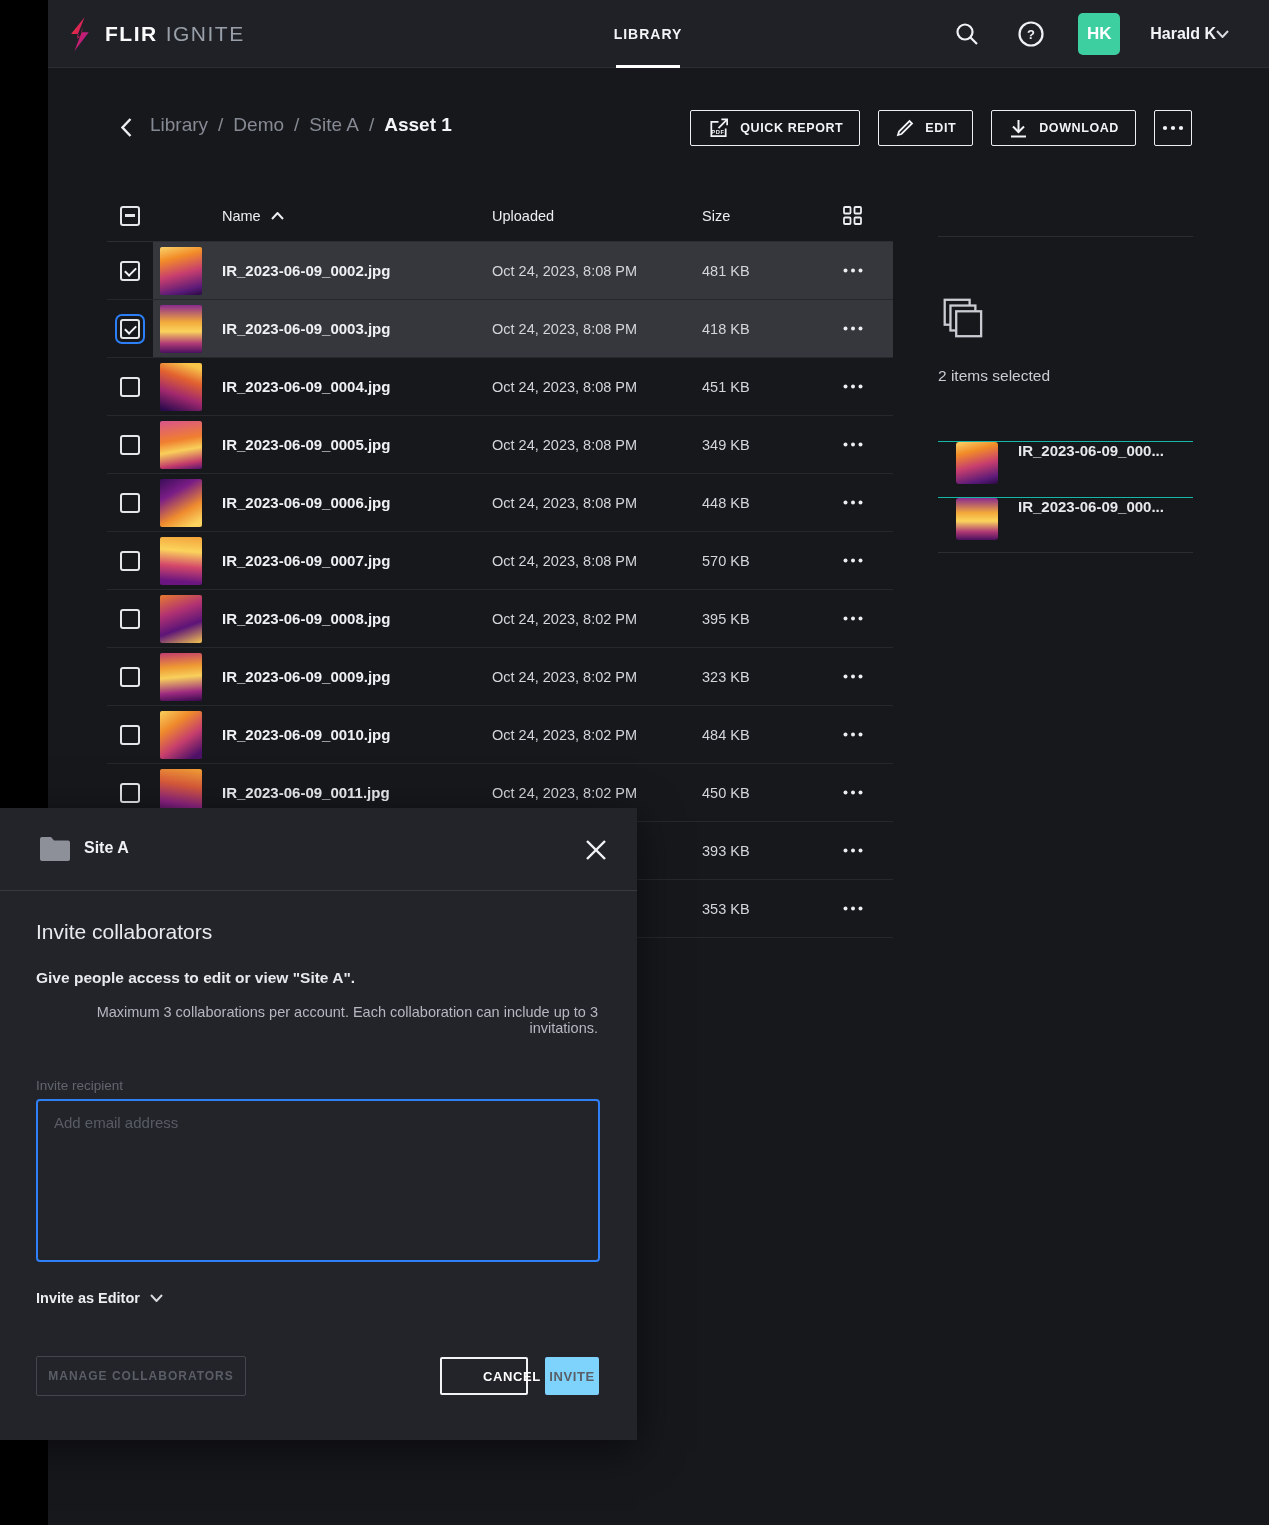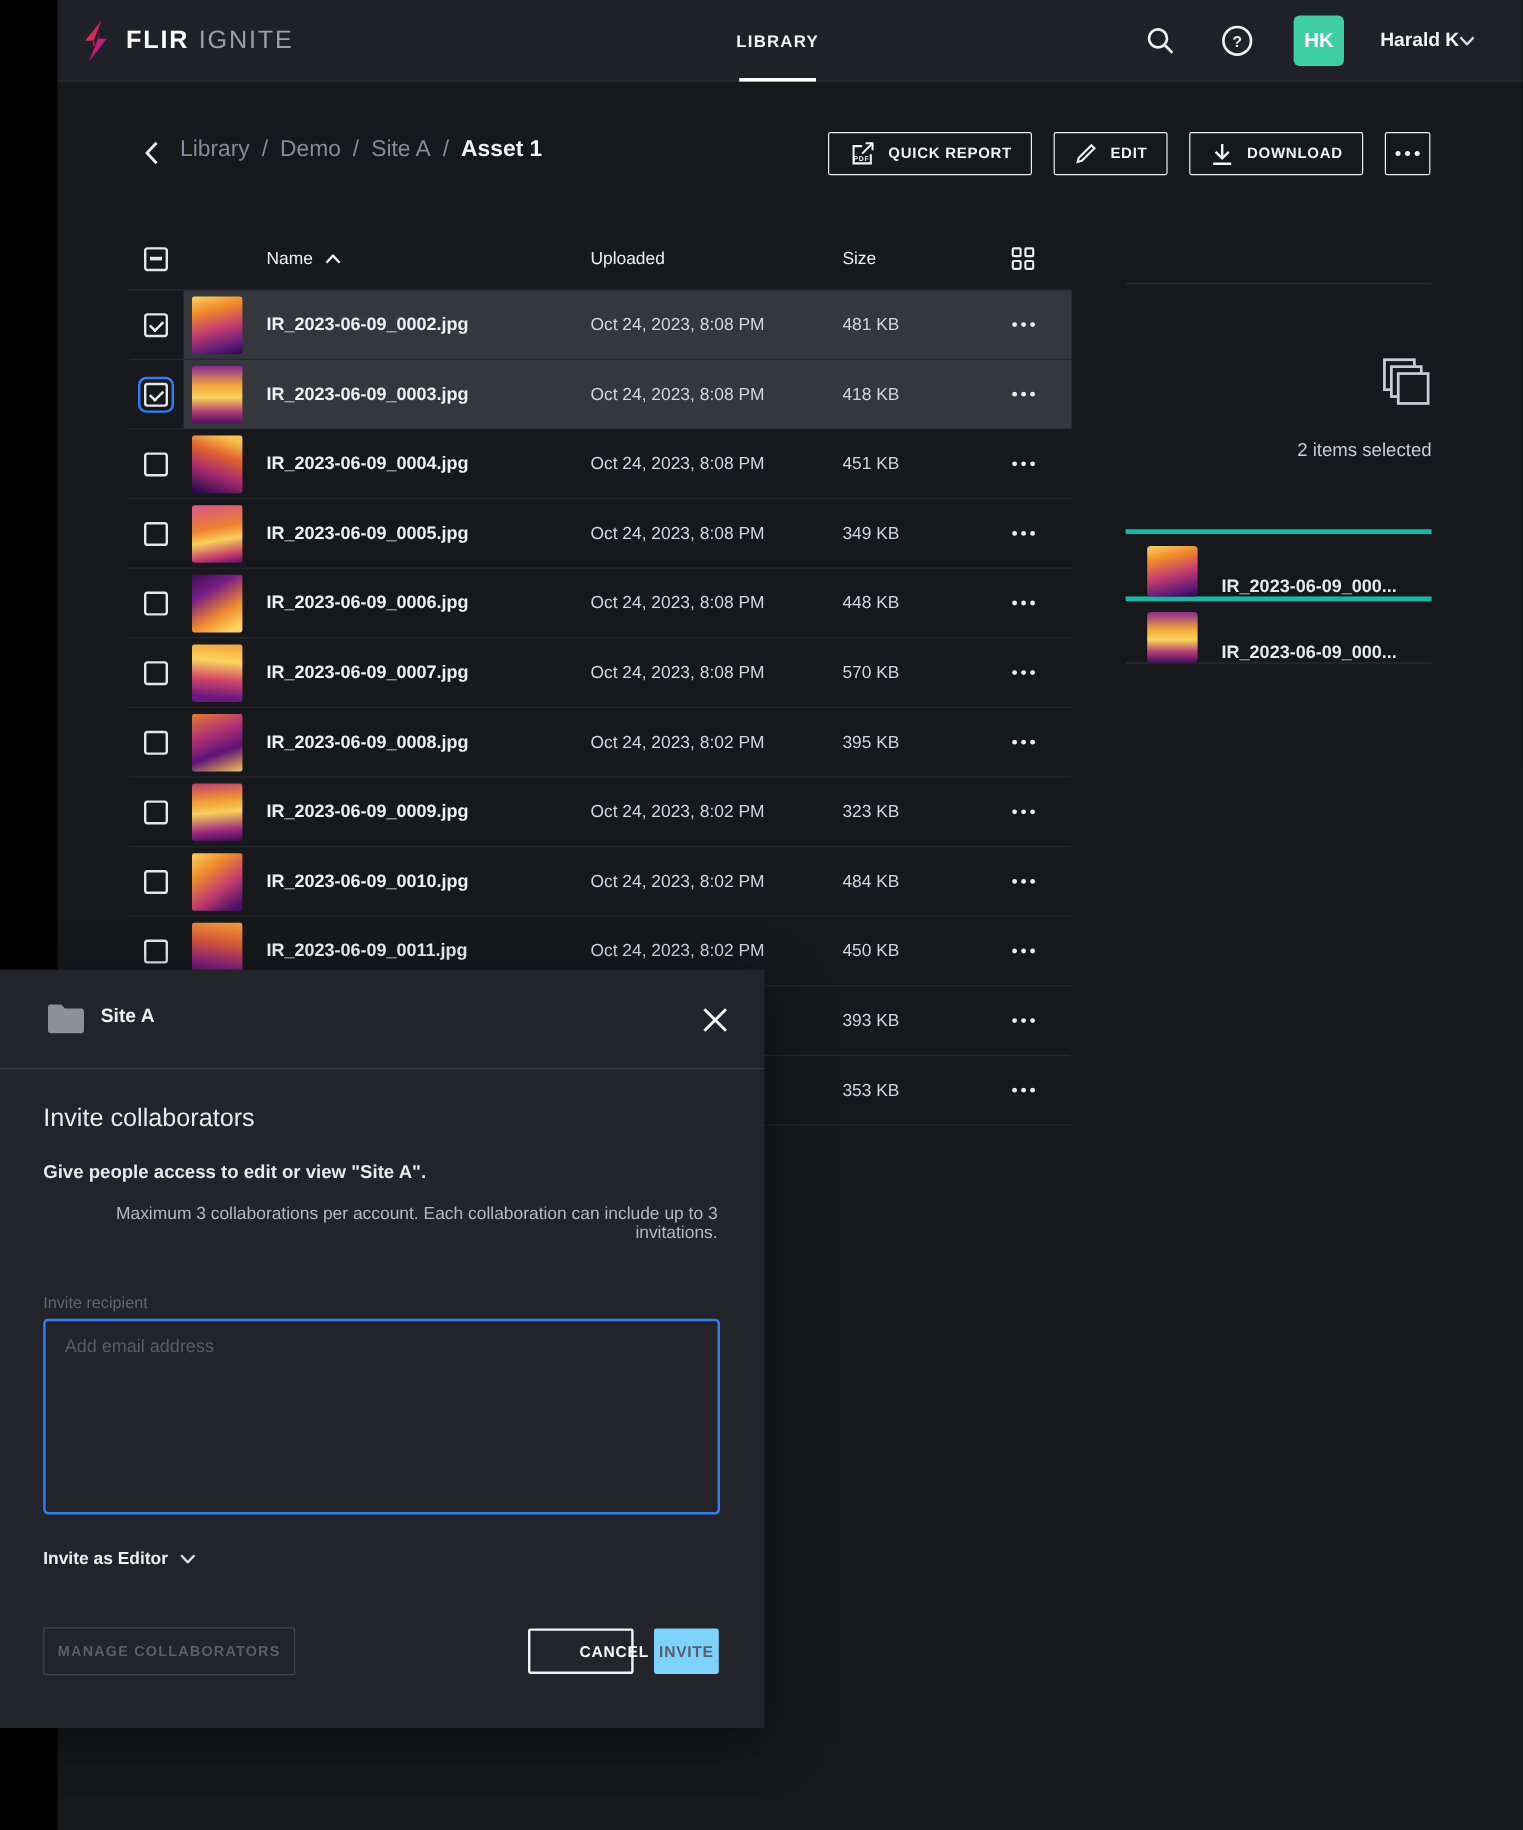--- a/index.html
+++ b/index.html
@@ -60,24 +60,24 @@
   .row { display:flex; height:58px; border-bottom:1px solid #26282e; cursor:pointer; }
   .row-band { flex:1; display:flex; align-items:center; height:100%; min-width:0; }
   .row.selected .row-band { background:#35373d; }
   .cell-thumb { width:60px; flex:0 0 auto; display:flex; align-items:center; padding-left:7px; }
   .thumb { width:42px; height:48px; border-radius:2px; }
   .fname { font-size:15px; font-weight:700; color:#eef0f2; white-space:nowrap; overflow:hidden; }
   .meta { font-size:14.5px; color:#d3d5db; white-space:nowrap; }
   .dots-btn { width:40px; height:30px; display:flex; align-items:center; justify-content:center; cursor:pointer; }
   
   .right-panel { position:absolute; left:938px; top:236px; width:255px; border-top:1px solid #2c2e34; }
-  .sel-hero { display:flex; flex-direction:column; align-items:flex-end; padding-top:58px; }
+  .sel-hero { display:flex; flex-direction:column; align-items:flex-start; padding-top:58px; }
   .sel-count { margin-top:26px; font-size:15.5px; color:#caccd3; }
   .sel-items { margin-top:56px; }
-  .sel-item { display:flex; align-items:flex-end; height:56px; border-top:4px solid #14b8a6; cursor:pointer; }
+  .sel-item { display:flex; align-items:flex-start; height:56px; border-top:1px solid #14b8a6; cursor:pointer; }
   .sel-item:last-child { border-bottom:1px solid #2c2e34; }
   .sel-thumb { width:42px; height:42px; border-radius:3px; margin-left:18px; flex:0 0 auto; }
   .sel-name { margin-left:20px; font-size:15px; font-weight:700; color:#e6e8ec; white-space:nowrap; overflow:hidden; }
   
   .dialog { position:absolute; left:0; top:808px; width:637px; height:632px; background:#232429;
             box-shadow:0 10px 40px rgba(0,0,0,0.55); }
   .dlg-head { position:relative; height:83px; border-bottom:1px solid #37393f; }
   .dlg-folder { position:absolute; left:38px; top:26px; }
   .dlg-foldername { position:absolute; left:84px; top:31px; font-size:16px; font-weight:700; color:#f0f1f4; }
   .dlg-close { position:absolute; right:26px; top:27px; width:30px; height:30px; display:flex;

